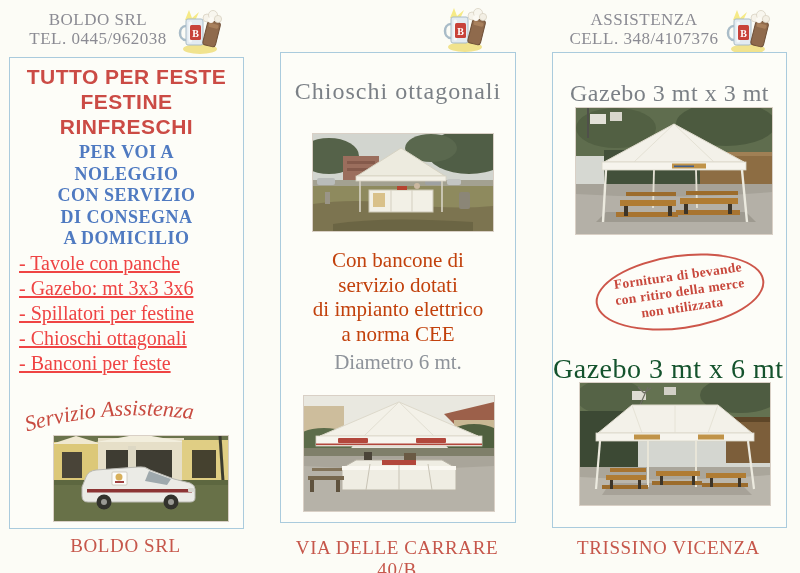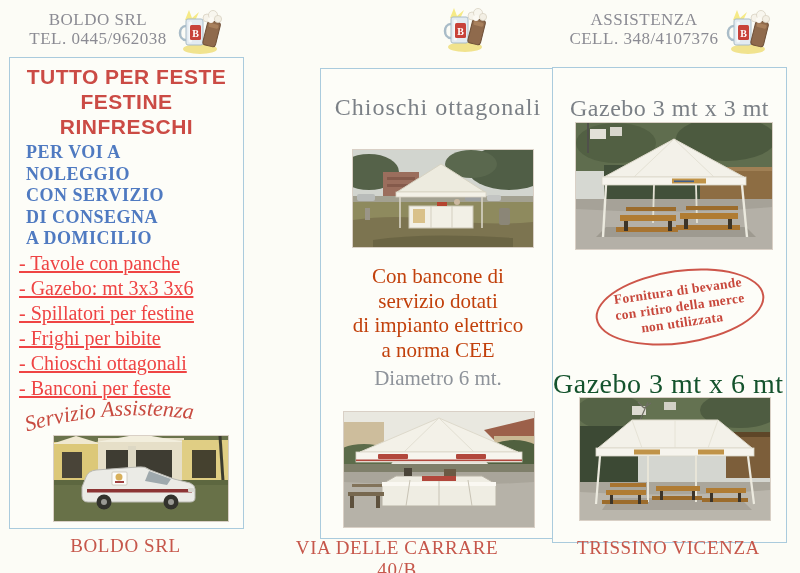--- a/index.html
+++ b/index.html
@@ -6,21 +6,21 @@
   .page{position:relative;width:800px;height:573px;background:#fcfcf6;overflow:hidden;
         font-family:"Liberation Serif", serif;padding-left:48px;}
   .hdr-text{position:absolute;color:#8b8b93;font-size:17px;line-height:19px;
             text-align:center;letter-spacing:.5px;}
   .logo{position:absolute;width:50px;height:50px;}
   .panel{position:absolute;border:1px solid #aacbdd;background:#fdfdf8;}
   .caption{position:absolute;color:#c6574b;font-size:19px;text-align:center;letter-spacing:.6px;}
   .lp-titles{position:absolute;top:6px;left:0;right:0;text-align:center;color:#cb4b45;
              font-family:"Liberation Sans", sans-serif;font-weight:700;font-size:21px;
              line-height:25px;letter-spacing:.5px;}
-  .lp-subtitles{position:absolute;top:84px;left:16px;right:0;color:#4f7ac1;
+  .lp-subtitles{position:absolute;top:84px;left:0;right:0;text-align:center;color:#4f7ac1;
                 font-weight:700;font-size:18px;line-height:21.5px;letter-spacing:.5px;}
   .lp-list{position:absolute;top:193px;left:9px;color:#ef4444;font-size:20px;line-height:25px;text-decoration:underline;}
   .lp-note{position:absolute;left:7px;top:341px;}
   .photo{position:absolute;border:1px solid #d9d0c6;background:#e8e6dc;}
   .photo svg{display:block;width:100%;height:100%;}
   .cp-title{position:absolute;top:25px;left:0;right:0;text-align:center;color:#7b8086;
             font-size:24px;letter-spacing:1px;}
   .cp-body{position:absolute;top:195px;left:0;right:0;text-align:center;color:#c2410c;
            font-size:21px;line-height:24.5px;}
   .cp-diam{position:absolute;top:297px;left:0;right:0;text-align:center;color:#8e939a;font-size:21px;}
@@ -90,21 +90,20 @@
       <div>PER VOI A</div>
       <div>NOLEGGIO</div>
       <div>CON SERVIZIO</div>
       <div>DI CONSEGNA</div>
       <div>A DOMICILIO</div>
     </div>
     <div class="lp-list">
       <div>- Tavole con panche</div>
       <div>- Gazebo: mt 3x3 3x6</div>
       <div>- Spillatori per festine</div>
-      <div>- Frighi per bibite</div>
       <div>- Chioschi ottagonali</div>
       <div>- Banconi per feste</div>
     </div>
     <svg class="lp-note" width="218" height="38" viewBox="0 0 218 38">
       <path id="notePath" d="M8,33 Q109,3 212,27" fill="none"></path>
       <text font-size="22" font-style="italic" fill="#c84b40" font-family="Liberation Serif, serif">
         <textPath href="#notePath" startOffset="2">Servizio Assistenza</textPath>
       </text>
     </svg>
     <div class="photo" style="left:43px;top:377px;width:174px;height:85px;">
@@ -131,21 +130,21 @@
         <circle cx="50" cy="66" r="7.5" fill="#32322c"></circle>
           <circle cx="50" cy="66" r="3" fill="#9a9a94"></circle>
         <circle cx="117" cy="66" r="7.5" fill="#32322c"></circle>
           <circle cx="117" cy="66" r="3" fill="#9a9a94"></circle>
         <rect x="134" y="52" width="6" height="4" rx="1" fill="#d8d8d0"></rect>
       </svg>
     </div>
   </div>
   <div class="caption" style="left:9px;top:535px;width:233px;">BOLDO SRL</div>
 
-  <div class="panel" style="left:280px;top:68px;width:234px;height:469px;margin-left:40px;">
+  <div class="panel" style="left:280px;top:52px;width:234px;height:469px;">
     <div class="cp-title">Chioschi ottagonali</div>
     <div class="photo" style="left:31px;top:80px;width:180px;height:97px;">
       <svg viewBox="0 0 180 97" preserveAspectRatio="none">
         <rect width="180" height="97" fill="#d2d5cf"></rect>
         <ellipse cx="16" cy="22" rx="30" ry="18" fill="#556249"></ellipse>
         <ellipse cx="156" cy="18" rx="42" ry="22" fill="#505e46"></ellipse>
         <ellipse cx="118" cy="14" rx="26" ry="14" fill="#5a684e"></ellipse>
         <rect x="30" y="22" width="36" height="28" fill="#9b6e5d"></rect>
         <rect x="34" y="27" width="28" height="3" fill="#855a4b"></rect>
         <rect x="34" y="34" width="28" height="3" fill="#855a4b"></rect>
@@ -205,21 +204,21 @@
         <rect x="100" y="57" width="12" height="7" fill="#6a5a44"></rect>
         <rect x="4" y="80" width="36" height="4" fill="#77684f"></rect>
         <rect x="6" y="84" width="4" height="12" fill="#5e513d"></rect>
         <rect x="32" y="84" width="4" height="12" fill="#5e513d"></rect>
         <rect x="8" y="72" width="30" height="3" fill="#82735a"></rect>
       </svg>
     </div>
   </div>
   <div class="caption" style="left:280px;top:537px;width:234px;">VIA DELLE CARRARE 40/B</div>
 
-  <div class="panel" style="left:552px;top:67px;width:233px;height:474px;">
+  <div class="panel" style="left:552px;top:52px;width:233px;height:474px;">
     <div class="rp-title1">Gazebo 3 mt x 3 mt</div>
     <div class="photo" style="left:22px;top:54px;width:196px;height:126px;">
       <svg viewBox="0 0 196 126" preserveAspectRatio="none">
         <rect width="196" height="126" fill="#d6d8d2"></rect>
         <rect x="0" y="0" width="196" height="48" fill="#5f6d4e"></rect>
         <ellipse cx="40" cy="20" rx="40" ry="20" fill="#526043"></ellipse>
         <ellipse cx="150" cy="16" rx="50" ry="22" fill="#4c5a3f"></ellipse>
         <rect x="14" y="6" width="16" height="10" fill="#e3e1d8"></rect>
         <rect x="34" y="4" width="12" height="9" fill="#d8d6cc"></rect>
         <line x1="12" y1="0" x2="12" y2="30" stroke="#50504a" stroke-width="2"></line>

